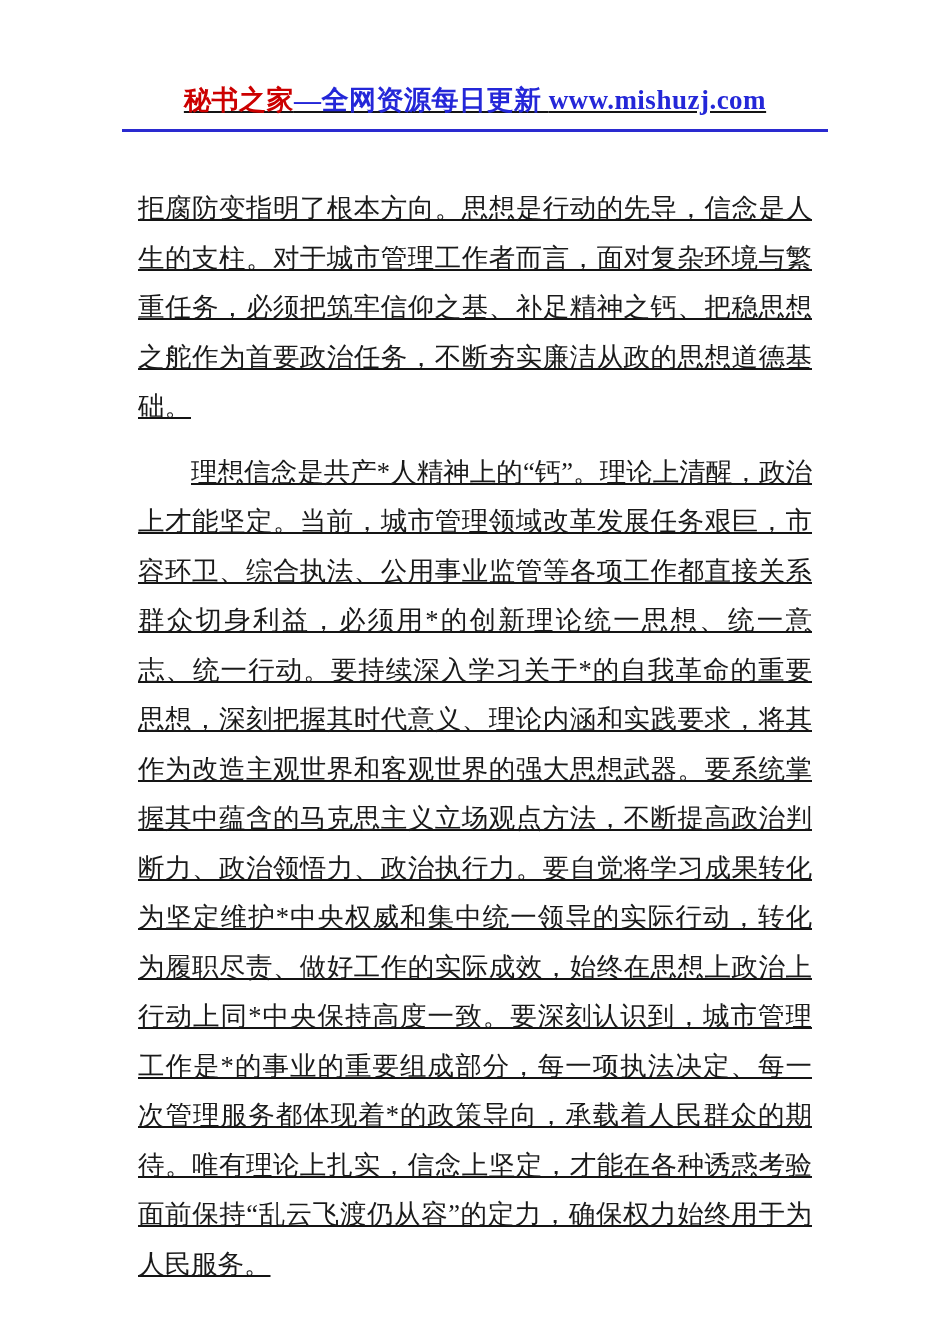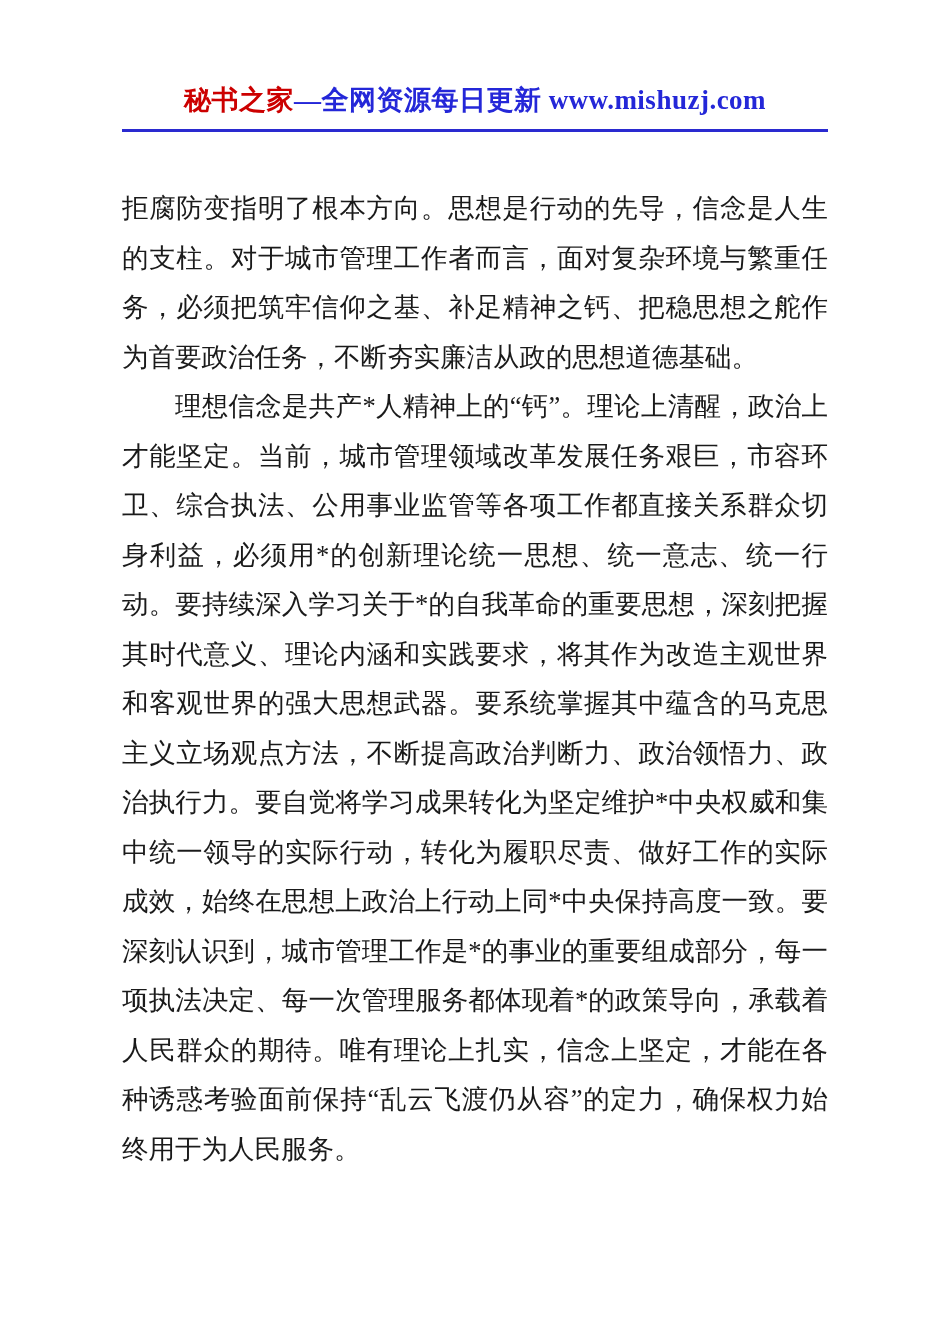--- a/index.html
+++ b/index.html
@@ -12,20 +12,21 @@
     height: 1344px;
     font-family: "Liberation Serif", "DejaVu Serif", serif;
     color: #141414;
     overflow: hidden;
   }
   .page {
     box-sizing: border-box;
     width: 950px;
     height: 1344px;
     padding: 84px 122px 0 122px;
+    text-decoration: underline;
   }
   .header {
     text-align: center;
     font-weight: 700;
     font-size: 27px;
     line-height: 32px;
     white-space: nowrap;
     letter-spacing: 0.5px;
   }
   .header .brand {
@@ -41,21 +42,21 @@
     margin-top: 13px;
   }
   .doc {
     margin-top: 52px;
     font-size: 26.5px;
     line-height: 49.5px;
     text-align: justify;
     color: #1a1a1a;
   }
   .doc p {
-    margin: 0;
+    margin: 16px;
   }
   .doc p.indent {
     text-indent: 2em;
   }
 </style>
 </head>
 <body>
 
 <div class="page">
 

